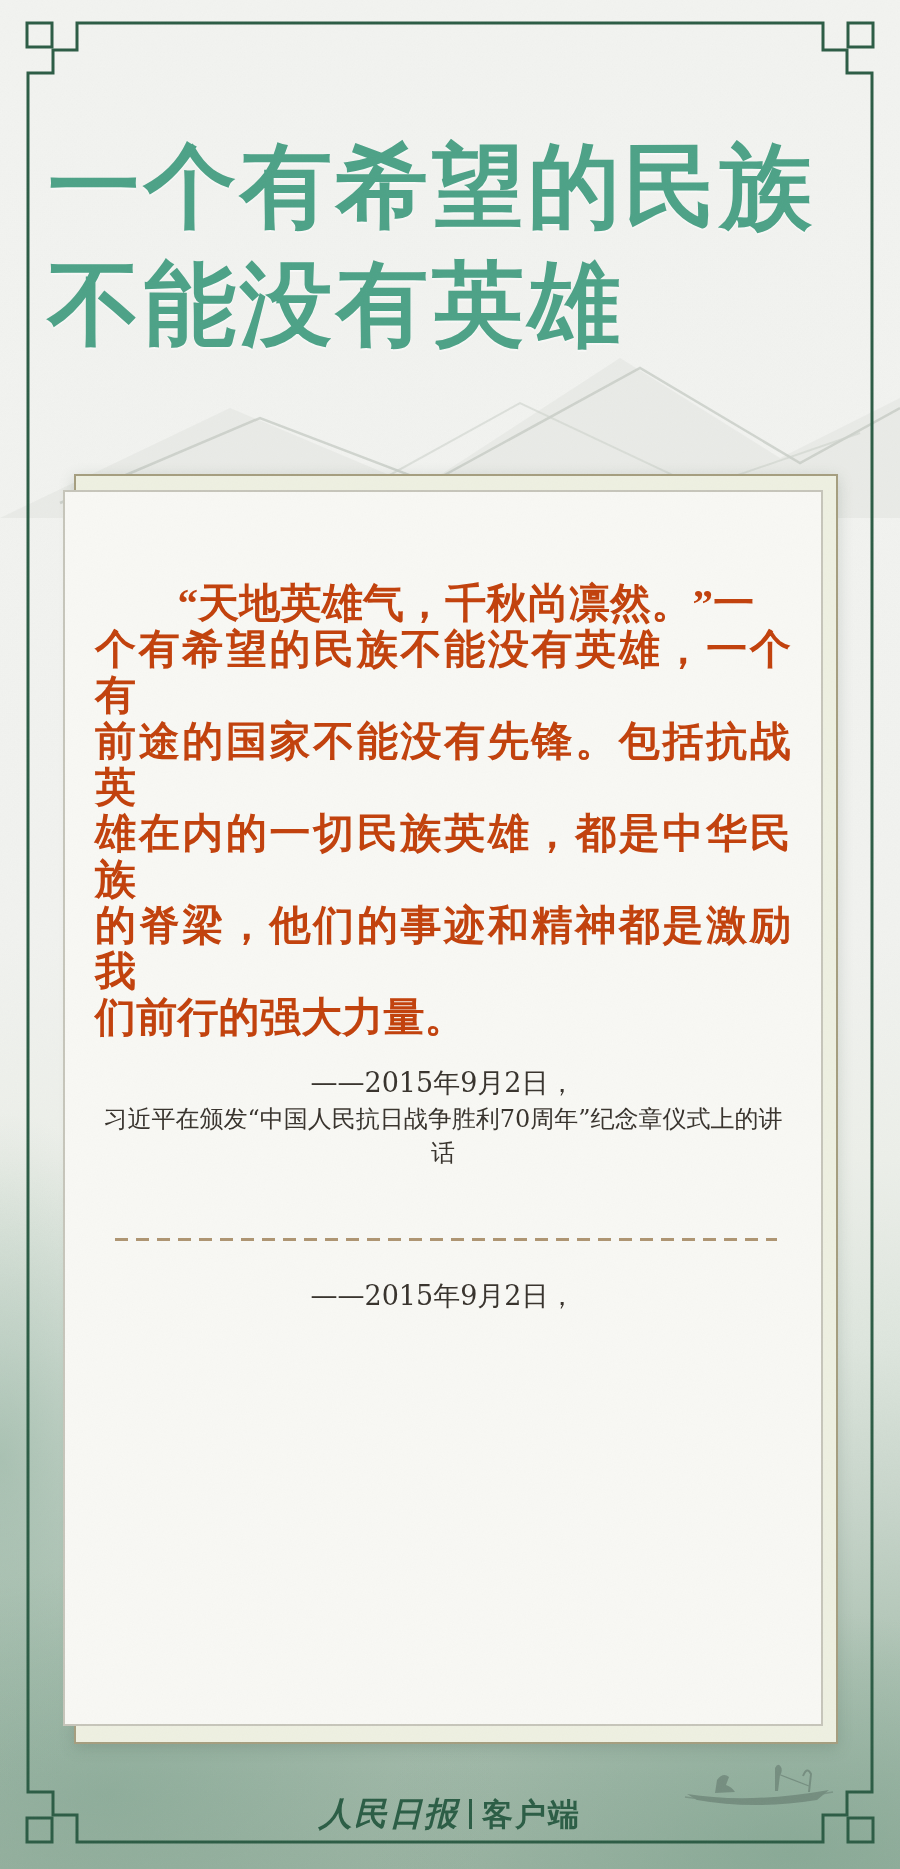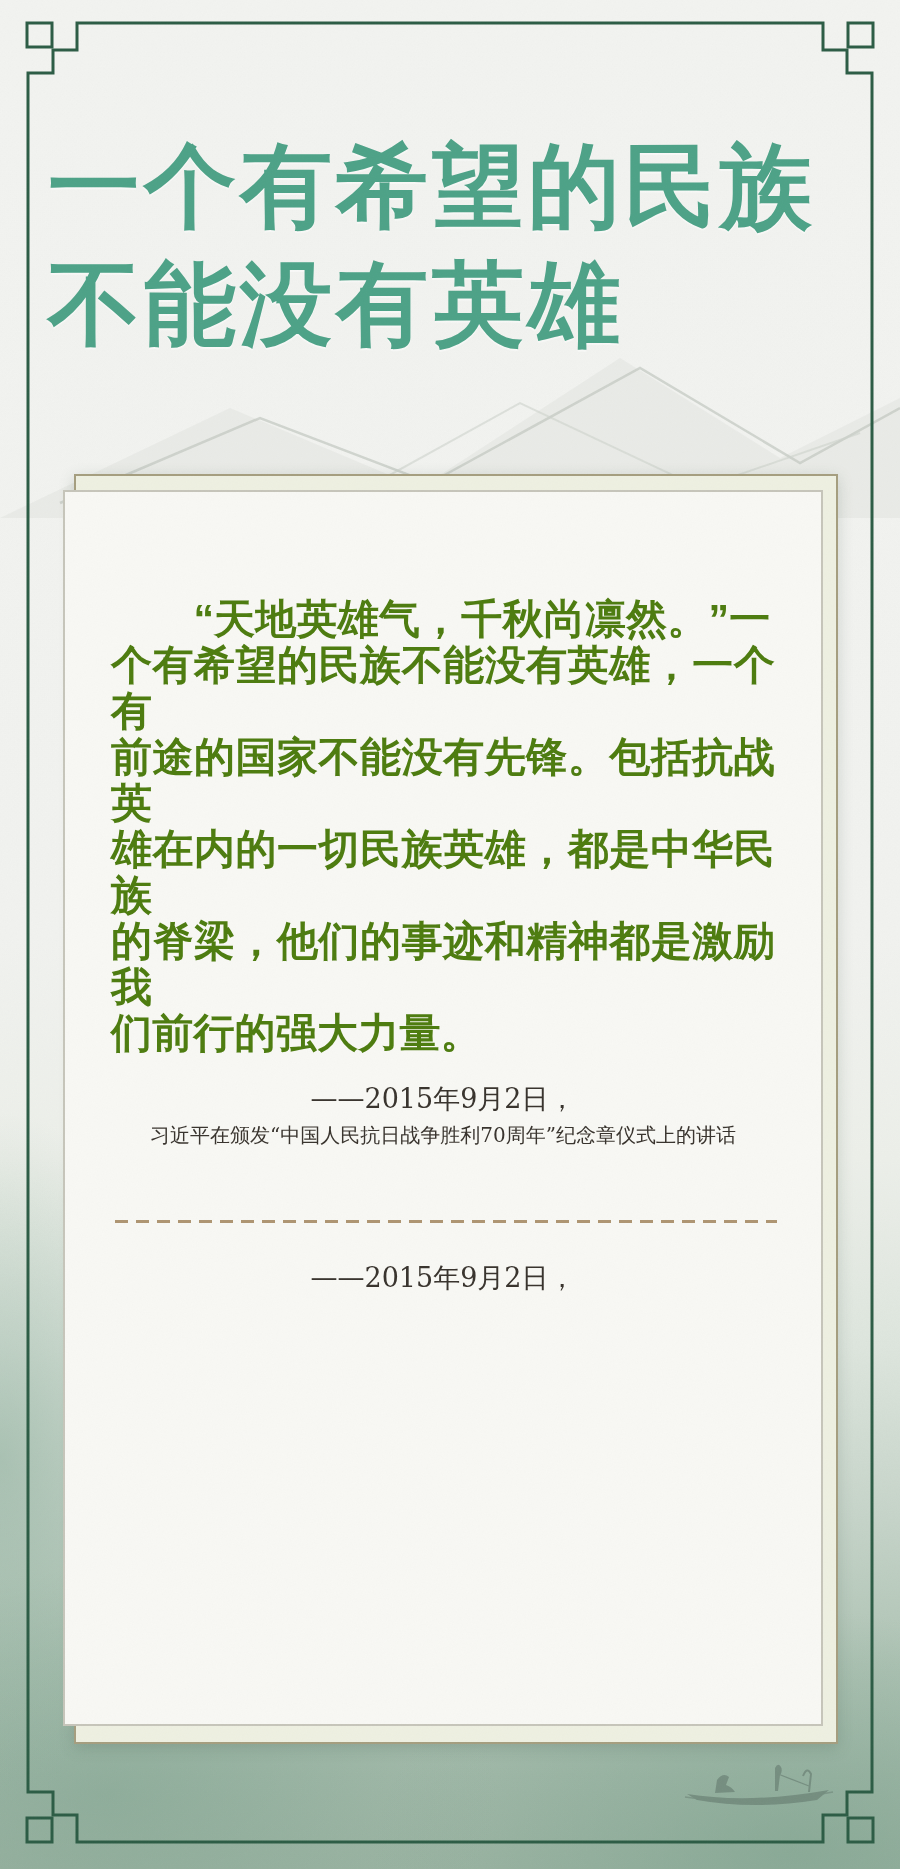--- a/index.html
+++ b/index.html
@@ -36,38 +36,38 @@
     position:absolute;left:74px;top:474px;width:764px;height:1270px;
     background:#eef0e1;border:2px solid #a59e7f;box-sizing:border-box;
     box-shadow:0 4px 14px rgba(70,90,78,.22);
   }
   .card{
     position:absolute;left:63px;top:490px;width:760px;height:1236px;
     background:#f8f8f4;border:2px solid #c6c5ba;box-sizing:border-box;
     padding:88px 30px 0 30px;
   }
   .para{
-    margin:16px;
-    font-family:Liberation Sans, sans-serif;
+    margin:0;
+    font-family:Liberation Serif, serif;
     font-weight:700;
-    color:#4d7c0f;
+    color:#c2410c;
     white-space:pre-wrap;
     text-align:justify;
   }
   .para1{font-size:41px;line-height:46px;letter-spacing:.2px;}
   .para2{font-size:43px;line-height:47px;letter-spacing:.4px;margin-top:86px;}
   .attr{
     text-align:center;
     font-family:"DejaVu Serif","Liberation Serif",serif;
     color:#38332d;
   }
   .attr1{margin-top:24px;}
   .attr2{margin-top:36px;}
   .attr-date{font-size:27px;line-height:38px;}
-  .attr-src{font-size:20px;line-height:34px;}
+  .attr-src{font-size:24px;line-height:34px;}
   .divider{
     margin:68px 14px 0 20px;
     height:3px;
     background:repeating-linear-gradient(90deg,#ae9572 0 13px,rgba(0,0,0,0) 13px 21px);
   }
 
   .boat{position:absolute;left:683px;top:1750px;width:152px;height:62px;opacity:.55;pointer-events:none}
 
   .footer-logo{
     position:absolute;left:0;top:1794px;width:100%;
@@ -133,20 +133,25 @@
   <svg class="frame" viewBox="0 0 900 1869" aria-hidden="true">
     <g fill="none" stroke="#2c5c45" stroke-width="3">
       <path d="M77,23 H823 V50 H847 V73 H872 V1792 H847 V1815 H823 V1842 H77 V1815 H53 V1792 H28 V73 H53 V50 H77 Z"></path>
       <rect x="27" y="23" width="25" height="24"></rect>
       <rect x="848" y="23" width="25" height="24"></rect>
       <rect x="27" y="1818" width="25" height="24"></rect>
       <rect x="848" y="1818" width="25" height="24"></rect>
     </g>
   </svg>
 
+  <div class="footer-logo">
+    <span class="logo-script">人民日报</span>
+    <span class="logo-sep"></span>
+    <span class="logo-client">客户端</span>
+  </div>
 
   <svg class="grain" aria-hidden="true">
     <filter id="grainf">
       <feTurbulence type="fractalNoise" baseFrequency="0.8" numOctaves="2" stitchTiles="stitch"></feTurbulence>
       <feColorMatrix type="saturate" values="0"></feColorMatrix>
       <feComponentTransfer>
           <feFuncA type="linear" slope="0.07" intercept="0"></feFuncA>
         </feComponentTransfer>
     </filter>
     <rect width="100%" height="100%" filter="url(#grainf)"></rect>

